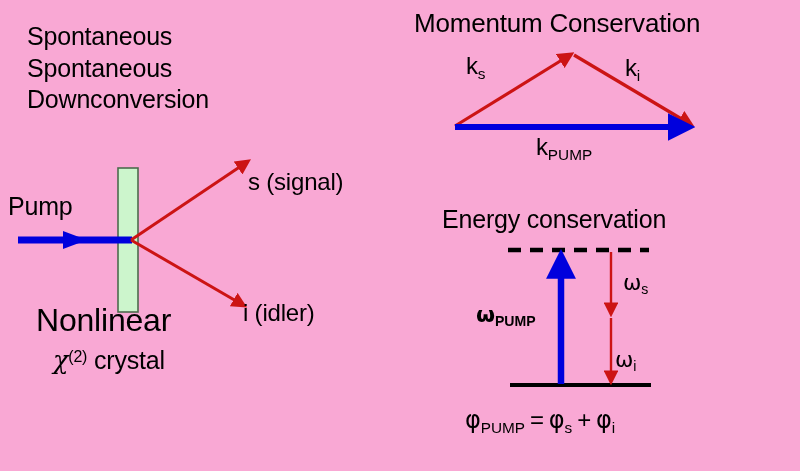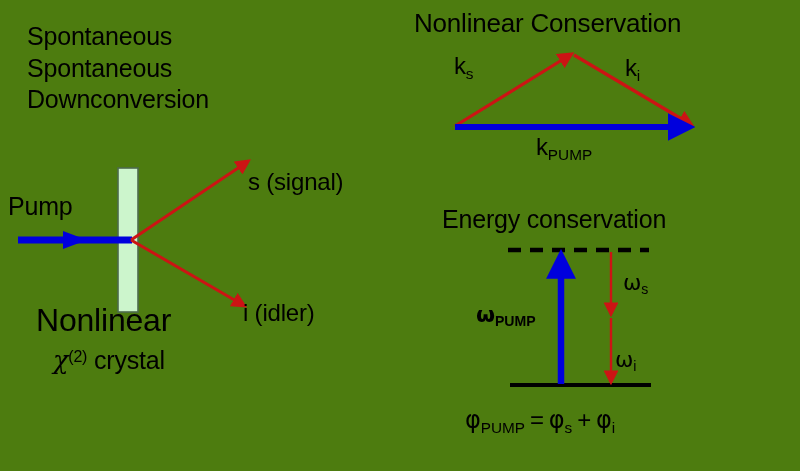--- a/index.html
+++ b/index.html
@@ -5,21 +5,21 @@
 <style>
   html, body {
     margin: 0;
     padding: 0;
     background: #ffffff;
   }
   #page {
     position: relative;
     width: 800px;
     height: 471px;
-    background: #4d7c0f;
+    background: #f9a8d4;
     overflow: hidden;
     font-family: "Liberation Sans", sans-serif;
     color: #000000;
   }
   #page svg {
     position: absolute;
     left: 0;
     top: 0;
   }
   .lbl {
@@ -43,21 +43,21 @@
   #signal-label    { left: 248px; top: 168px; font-size: 24px; }
   #idler-label     { left: 243px; top: 299px; font-size: 24px; }
   #nonlinear-label { left: 36px;  top: 302px; font-size: 32px; }
   #crystal-label   { left: 53px;  top: 345px; font-size: 25px; }
 
   
   #momentum-title  { left: 414px; top: 8px;   font-size: 26px; }
   #energy-title    { left: 442px; top: 205px; font-size: 25px; }
 
   
-  #ks-label        { left: 454px; top: 52px;  font-size: 24px; text-align: right; }
+  #ks-label        { left: 466px; top: 52px;  font-size: 24px; text-align: right; }
   #ki-label        { left: 625px; top: 54px;  font-size: 24px; }
   #kpump-label     { left: 536px; top: 133px; font-size: 24px; }
 
   
   #wpump-label     { left: 476px; top: 302px; font-size: 22px; font-weight: bold; }
   #ws-label        { left: 600px; top: 270px; font-size: 22px; margin-left: 23px; }
   #wi-label        { left: 615px; top: 347px; font-size: 22px; }
   #phase-eq        { left: 449px; top: 406px; font-size: 24px; margin-left: 16px; }
 
   
@@ -146,21 +146,21 @@
   <div class="lbl" id="pump-label">Pump</div>
 
   <div class="lbl" id="signal-label">s (signal)</div>
 
   <div class="lbl" id="idler-label">i (idler)</div>
 
   <div class="lbl" id="nonlinear-label">Nonlinear</div>
 
   <div class="lbl" id="crystal-label"><span class="chi">χ</span><span class="sup">(2)</span><span> crystal</span></div>
 
-  <div class="lbl" id="momentum-title">Nonlinear Conservation</div>
+  <div class="lbl" id="momentum-title">Momentum Conservation</div>
 
   <div class="lbl" id="ks-label"><span>k</span><span class="sub">s</span></div>
 
   <div class="lbl" id="ki-label"><span>k</span><span class="sub">i</span></div>
 
   <div class="lbl" id="kpump-label"><span>k</span><span class="sub">PUMP</span></div>
 
   <div class="lbl" id="energy-title">Energy conservation</div>
 
   <div class="lbl" id="wpump-label"><span class="greek">ω</span><span class="sub">PUMP</span></div>

